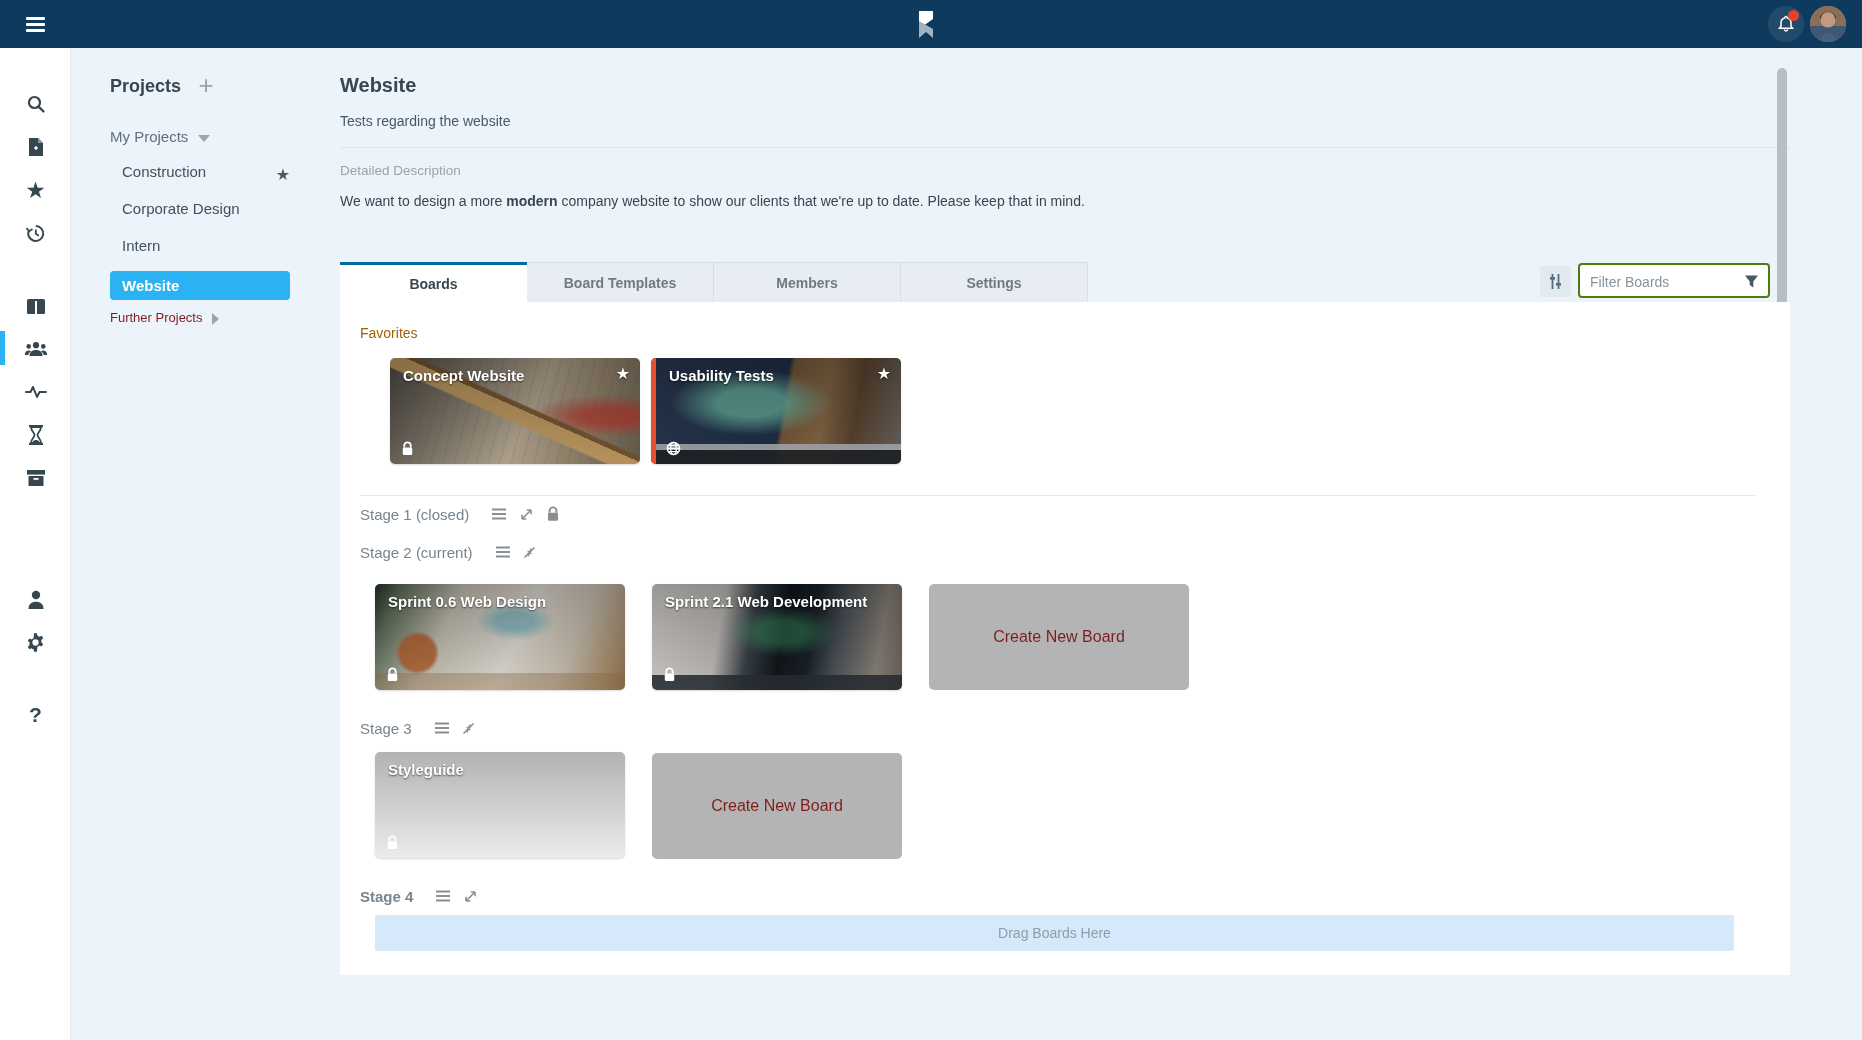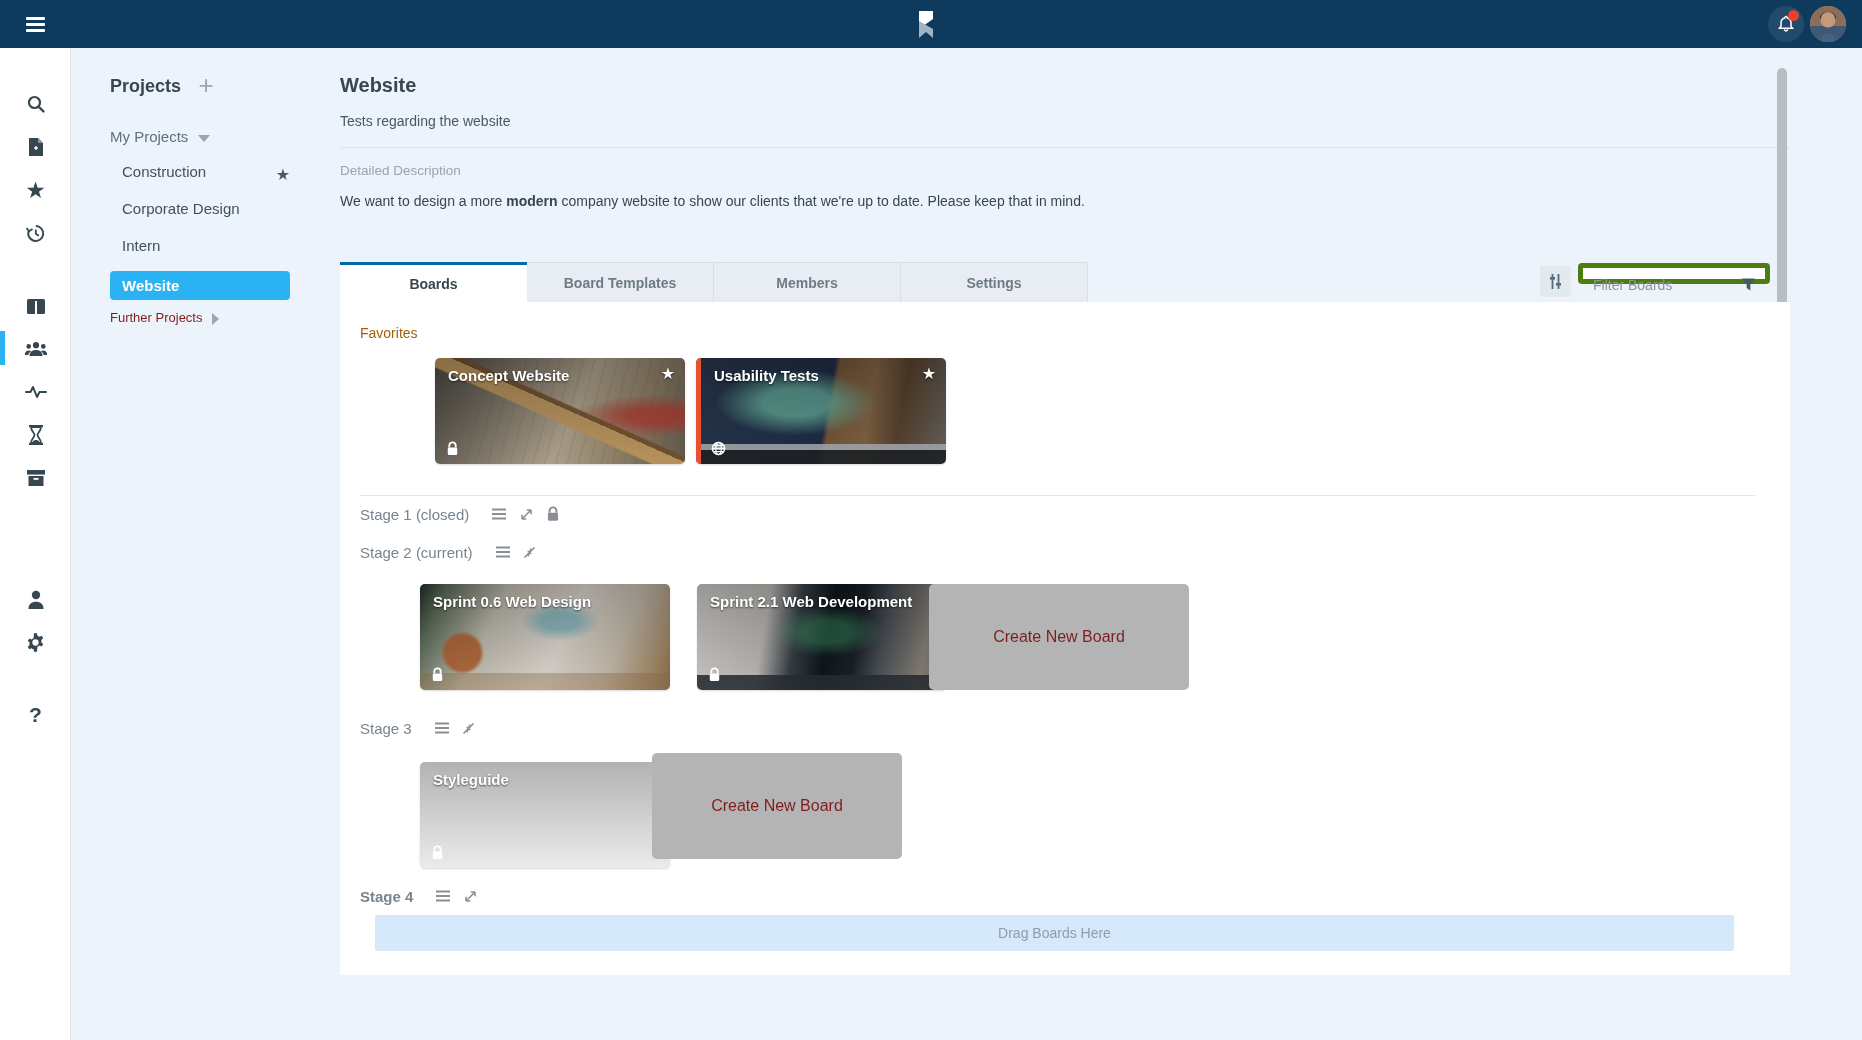--- a/index.html
+++ b/index.html
@@ -43,39 +43,39 @@
 
   
   .tabs { position:absolute; left:340px; top:262px; height:41px; display:flex; }
   .tab { width:187px; height:41px; display:flex; align-items:center; justify-content:center; font-size:14px; cursor:pointer; }
   .tab.active { background:#ffffff; border-top:3px solid #0369a1; color:#37474f; font-weight:bold; }
   .tab.inactive { background:#e7edf2; border:1px solid #d9dfe5; border-left:none; color:#6e7b87; font-weight:bold; }
 
   
   .tune-btn { position:absolute; left:1540px; top:266px; width:31px; height:31px; background:#e2e9ef; border-radius:3px;
               display:flex; align-items:center; justify-content:center; cursor:pointer; }
-  .filter-box { position:absolute; left:1578px; top:263px; width:192px; height:21px; background:#ffffff; border:5px solid #4d7c0f; border-radius:4px; }
+  .filter-box { position:absolute; left:1578px; top:263px; width:192px; height:35px; background:#ffffff; border:2px solid #4d7c0f; border-radius:4px; }
   .filter-input { position:absolute; left:10px; top:0; width:145px; height:33px; border:none; outline:none; font-size:14px; color:#37474f; font-family:"Liberation Sans",sans-serif; background:transparent; }
   .filter-input::placeholder { color:#8a949c; }
   .funnel { position:absolute; right:9px; top:9px; }
 
   
   .scroll-thumb { position:absolute; left:1777px; top:68px; width:10px; height:897px; background:#b7bec4; border-radius:5px; cursor:pointer; }
 
   
   .content { position:absolute; left:340px; top:302px; width:1450px; height:673px; background:#ffffff; }
   .sec-label { position:absolute; font-size:14px; color:#a16207; }
   .divider { position:absolute; left:20px; width:1395px; height:1px; background:#e2e6ea; }
 
   .stage-head { position:absolute; display:flex; align-items:center; gap:9px; }
   .stage-name { font-size:15px; color:#79848d; margin-right:12px; }
   .stage-ic { width:18px; height:18px; display:flex; align-items:center; justify-content:center; cursor:pointer; }
 
   
-  .board { position:absolute; width:250px; height:106px; border-radius:5px; overflow:hidden; cursor:pointer; box-shadow:0 1px 2px rgba(0,0,0,.15);margin-left:45px; }
+  .board { position:absolute; width:250px; height:106px; border-radius:5px; overflow:hidden; cursor:pointer; box-shadow:0 1px 2px rgba(0,0,0,.15); }
   .board .shade { position:absolute; inset:0; background:linear-gradient(180deg, rgba(0,0,0,.30), rgba(0,0,0,.08)); }
   .board .b-title { position:absolute; left:13px; top:9px; font-size:15px; font-weight:bold; color:#fff; text-shadow:0 1px 2px rgba(0,0,0,.6); }
   .board .b-star { position:absolute; right:10px; top:6px; font-size:16px; color:#fff; text-shadow:0 1px 2px rgba(0,0,0,.6); cursor:pointer; }
   .board .b-badge { position:absolute; left:11px; bottom:8px; }
   .board.accent::after { content:""; position:absolute; left:0; top:0; bottom:0; width:5px; background:#e8502e; }
 
   .create-board { position:absolute; width:250px; height:106px; border-radius:5px; background:#b4b4b4; display:flex; align-items:center; justify-content:center; color:#7f1d1d; font-size:16px; cursor:pointer; }
   .dropzone { position:absolute; left:35px; top:613px; width:1359px; height:36px; background:#d6e9fb; border-radius:2px; display:flex; align-items:center; justify-content:center; color:#8c9dab; font-size:14px; }
 
   
@@ -371,21 +371,21 @@
           </svg>
       </span>
       <span class="stage-ic">
         <svg width="15" height="15" viewBox="0 0 15 15">
             <path d="M2.5 12.5 L12.5 2.5" stroke="#8a8f94" stroke-width="1.6"></path>
             <path d="M8.6 6.4 h-3 M8.6 6.4 v-3 M6.4 8.6 h3 M6.4 8.6 v3" stroke="#8a8f94" stroke-width="1.5"></path>
           </svg>
       </span>
     </div>
 
-    <div class="board img-styleguide" style="left:35px; top:460px;">
+    <div class="board img-styleguide" style="left:35px; top:450px;">
       <div class="shade"></div>
       <div class="b-title">Styleguide</div>
       <div class="b-badge">
         <svg width="13" height="15" viewBox="0 0 12 14">
             <path d="M3 6 V4.2 a3 3 0 0 1 6 0 V6" fill="none" stroke="#fff" stroke-width="1.7"></path>
             <rect x="1.6" y="6" width="8.8" height="7" rx="1.2" fill="#fff"></rect>
           </svg>
       </div>
     </div>
     <div class="create-board" style="left:312px; top:451px;">Create New Board</div>

